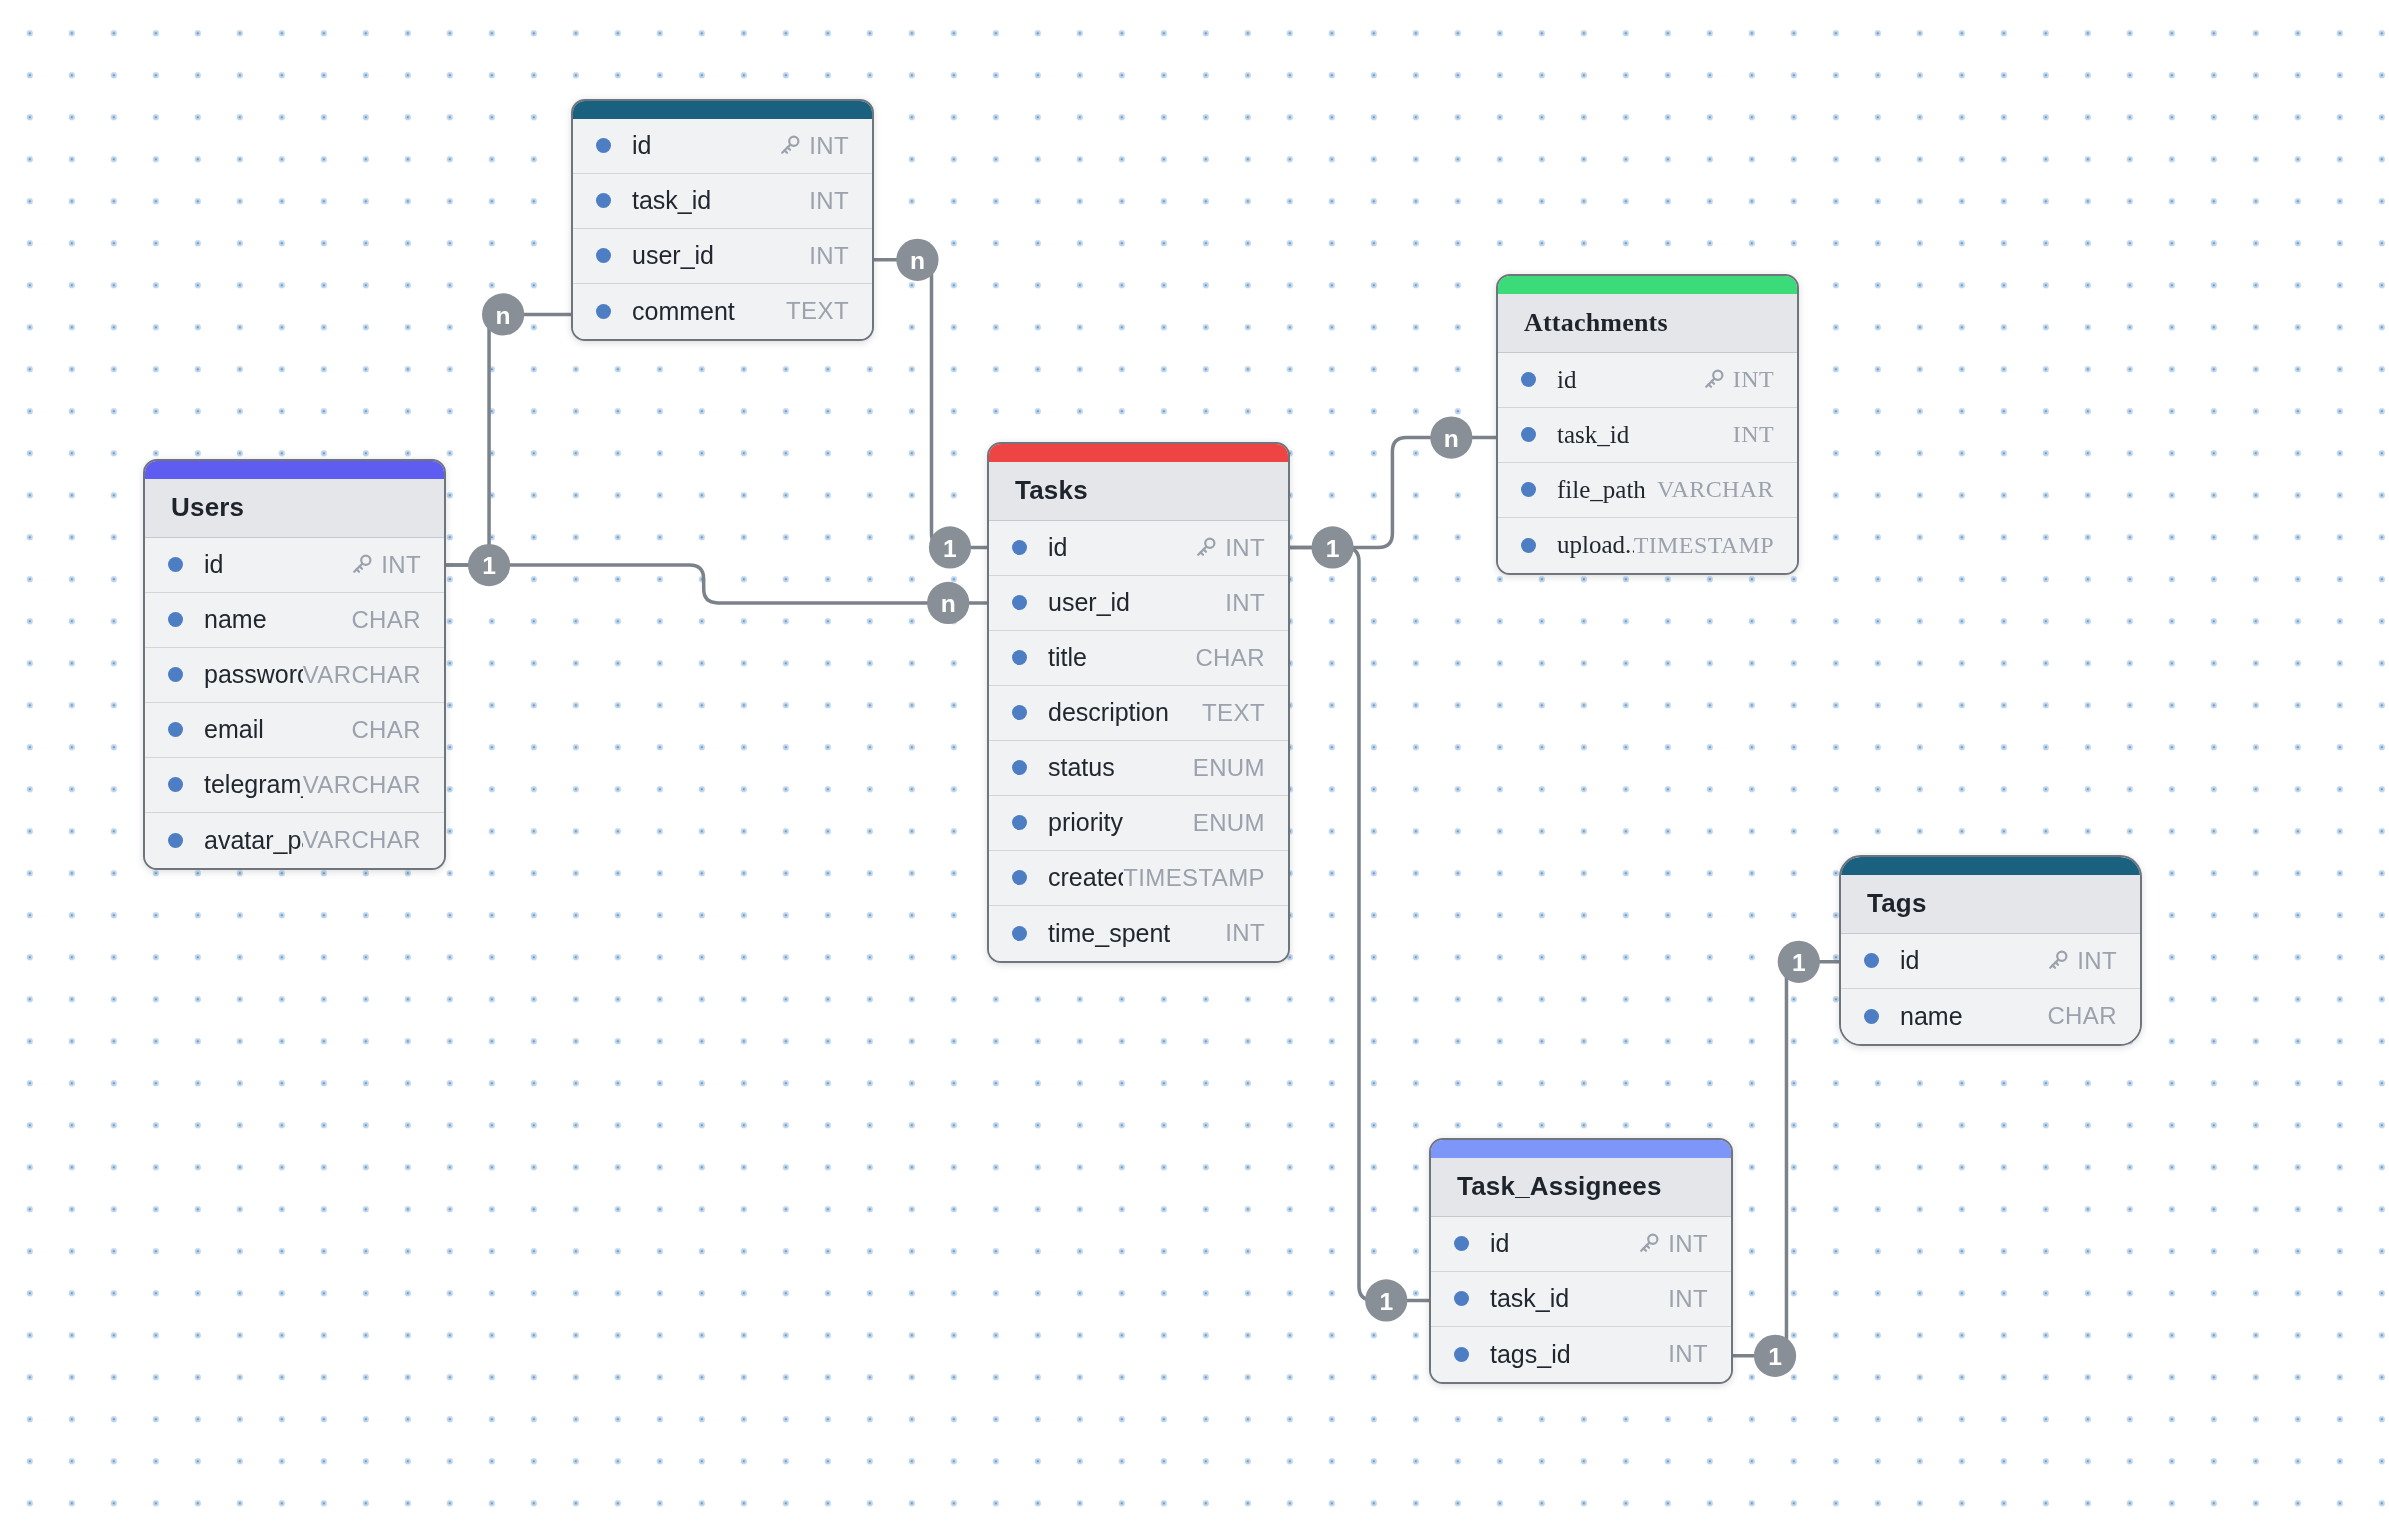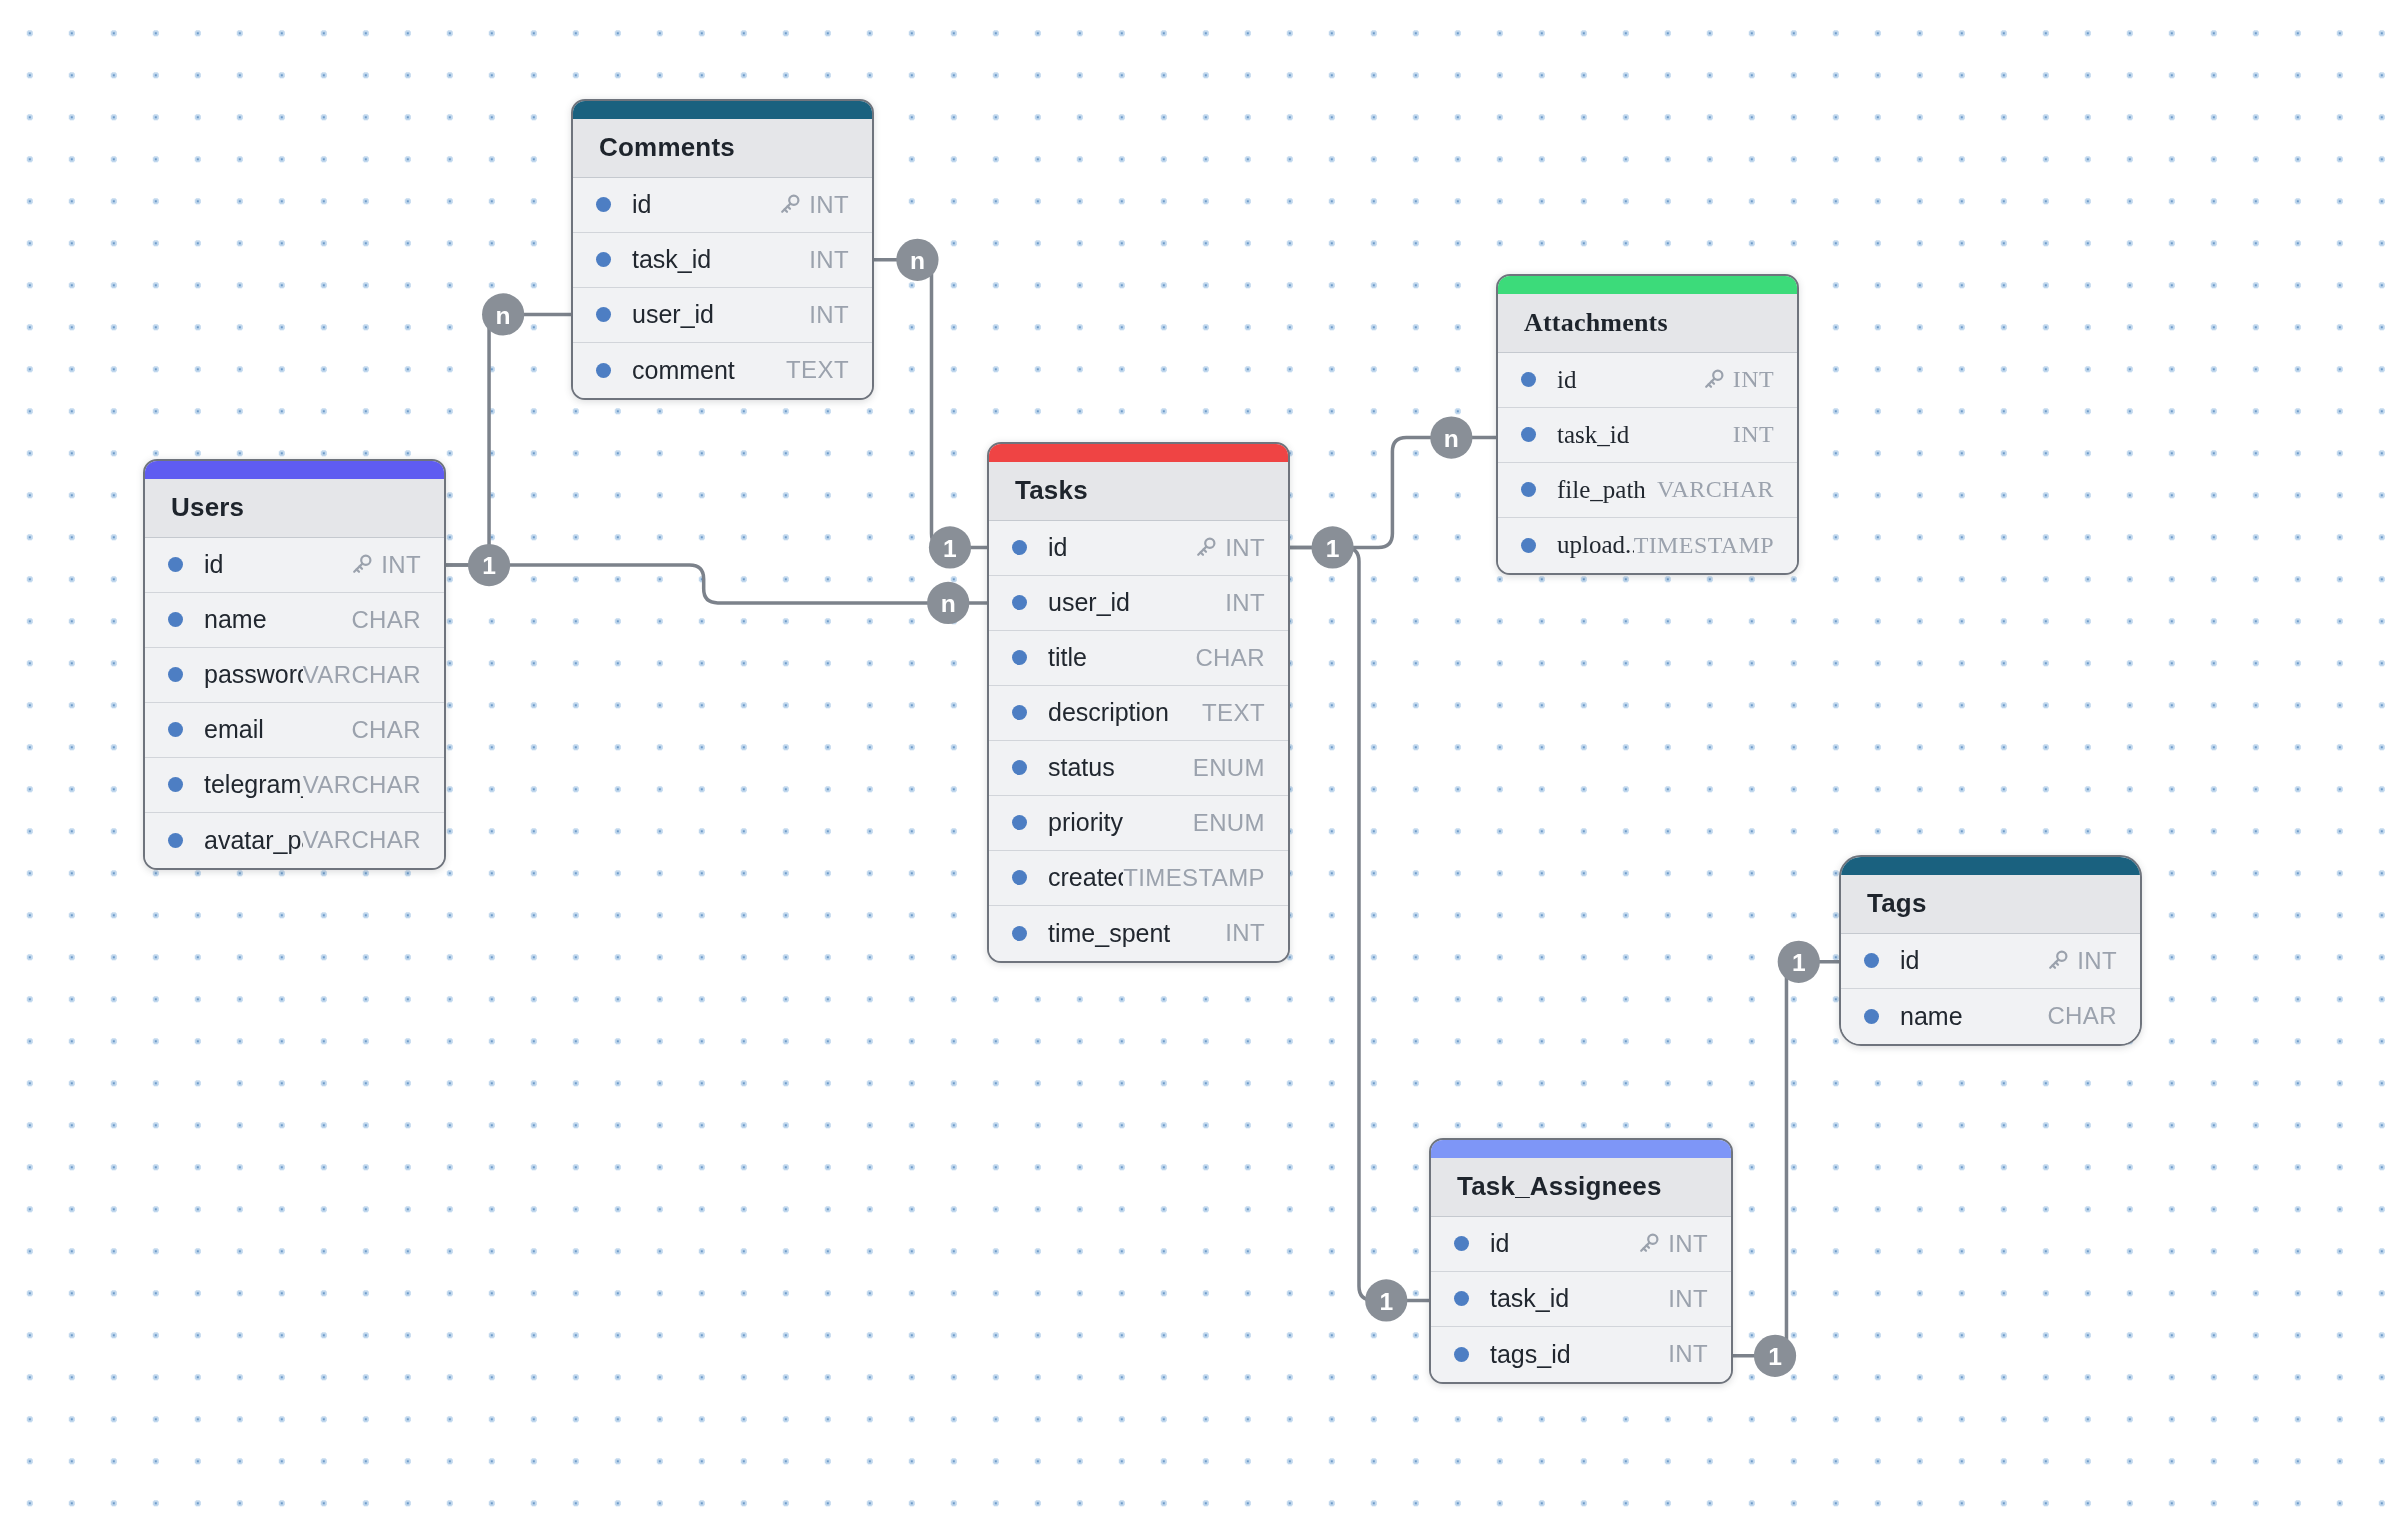--- a/index.html
+++ b/index.html
@@ -103,23 +103,20 @@
         <circle cx="2045" cy="1093" r="24" fill="#898f97"></circle>
         <text x="2045" y="1094" text-anchor="middle" dominant-baseline="central" fill="#ffffff" font-size="28" font-weight="700" font-family="&quot;Liberation Sans&quot;, sans-serif">1</text>
       </g>
       <g>
         <circle cx="2018" cy="1541" r="24" fill="#898f97"></circle>
         <text x="2018" y="1542" text-anchor="middle" dominant-baseline="central" fill="#ffffff" font-size="28" font-weight="700" font-family="&quot;Liberation Sans&quot;, sans-serif">1</text>
       </g>
     </svg>
     <div class="erd-table" style="left: 571px; top: 99px; width: 299px;">
       <div class="accent-strip" style="background: rgb(26, 97, 127);"></div>
-      <div class="table-title">
-        <span>Comments</span>
-      </div>
       <div class="field-row">
         <span class="field-dot"></span>
         <span class="field-name">id</span>
         <span class="field-type">
           <svg class="key-icon" width="26" height="26" viewBox="0 0 26 26" fill="none">
             <circle cx="17.8" cy="8.2" r="4.6" stroke="#9ba2ad" stroke-width="2.2"></circle>
             <path d="M14.4 11.6 L6.2 19.8" stroke="#9ba2ad" stroke-width="2.2" stroke-linecap="round"></path>
             <path d="M8.6 17.4 L11 19.8" stroke="#9ba2ad" stroke-width="2.2" stroke-linecap="round"></path>
             <path d="M11.6 14.4 L14 16.8" stroke="#9ba2ad" stroke-width="2.2" stroke-linecap="round"></path>
           </svg>

